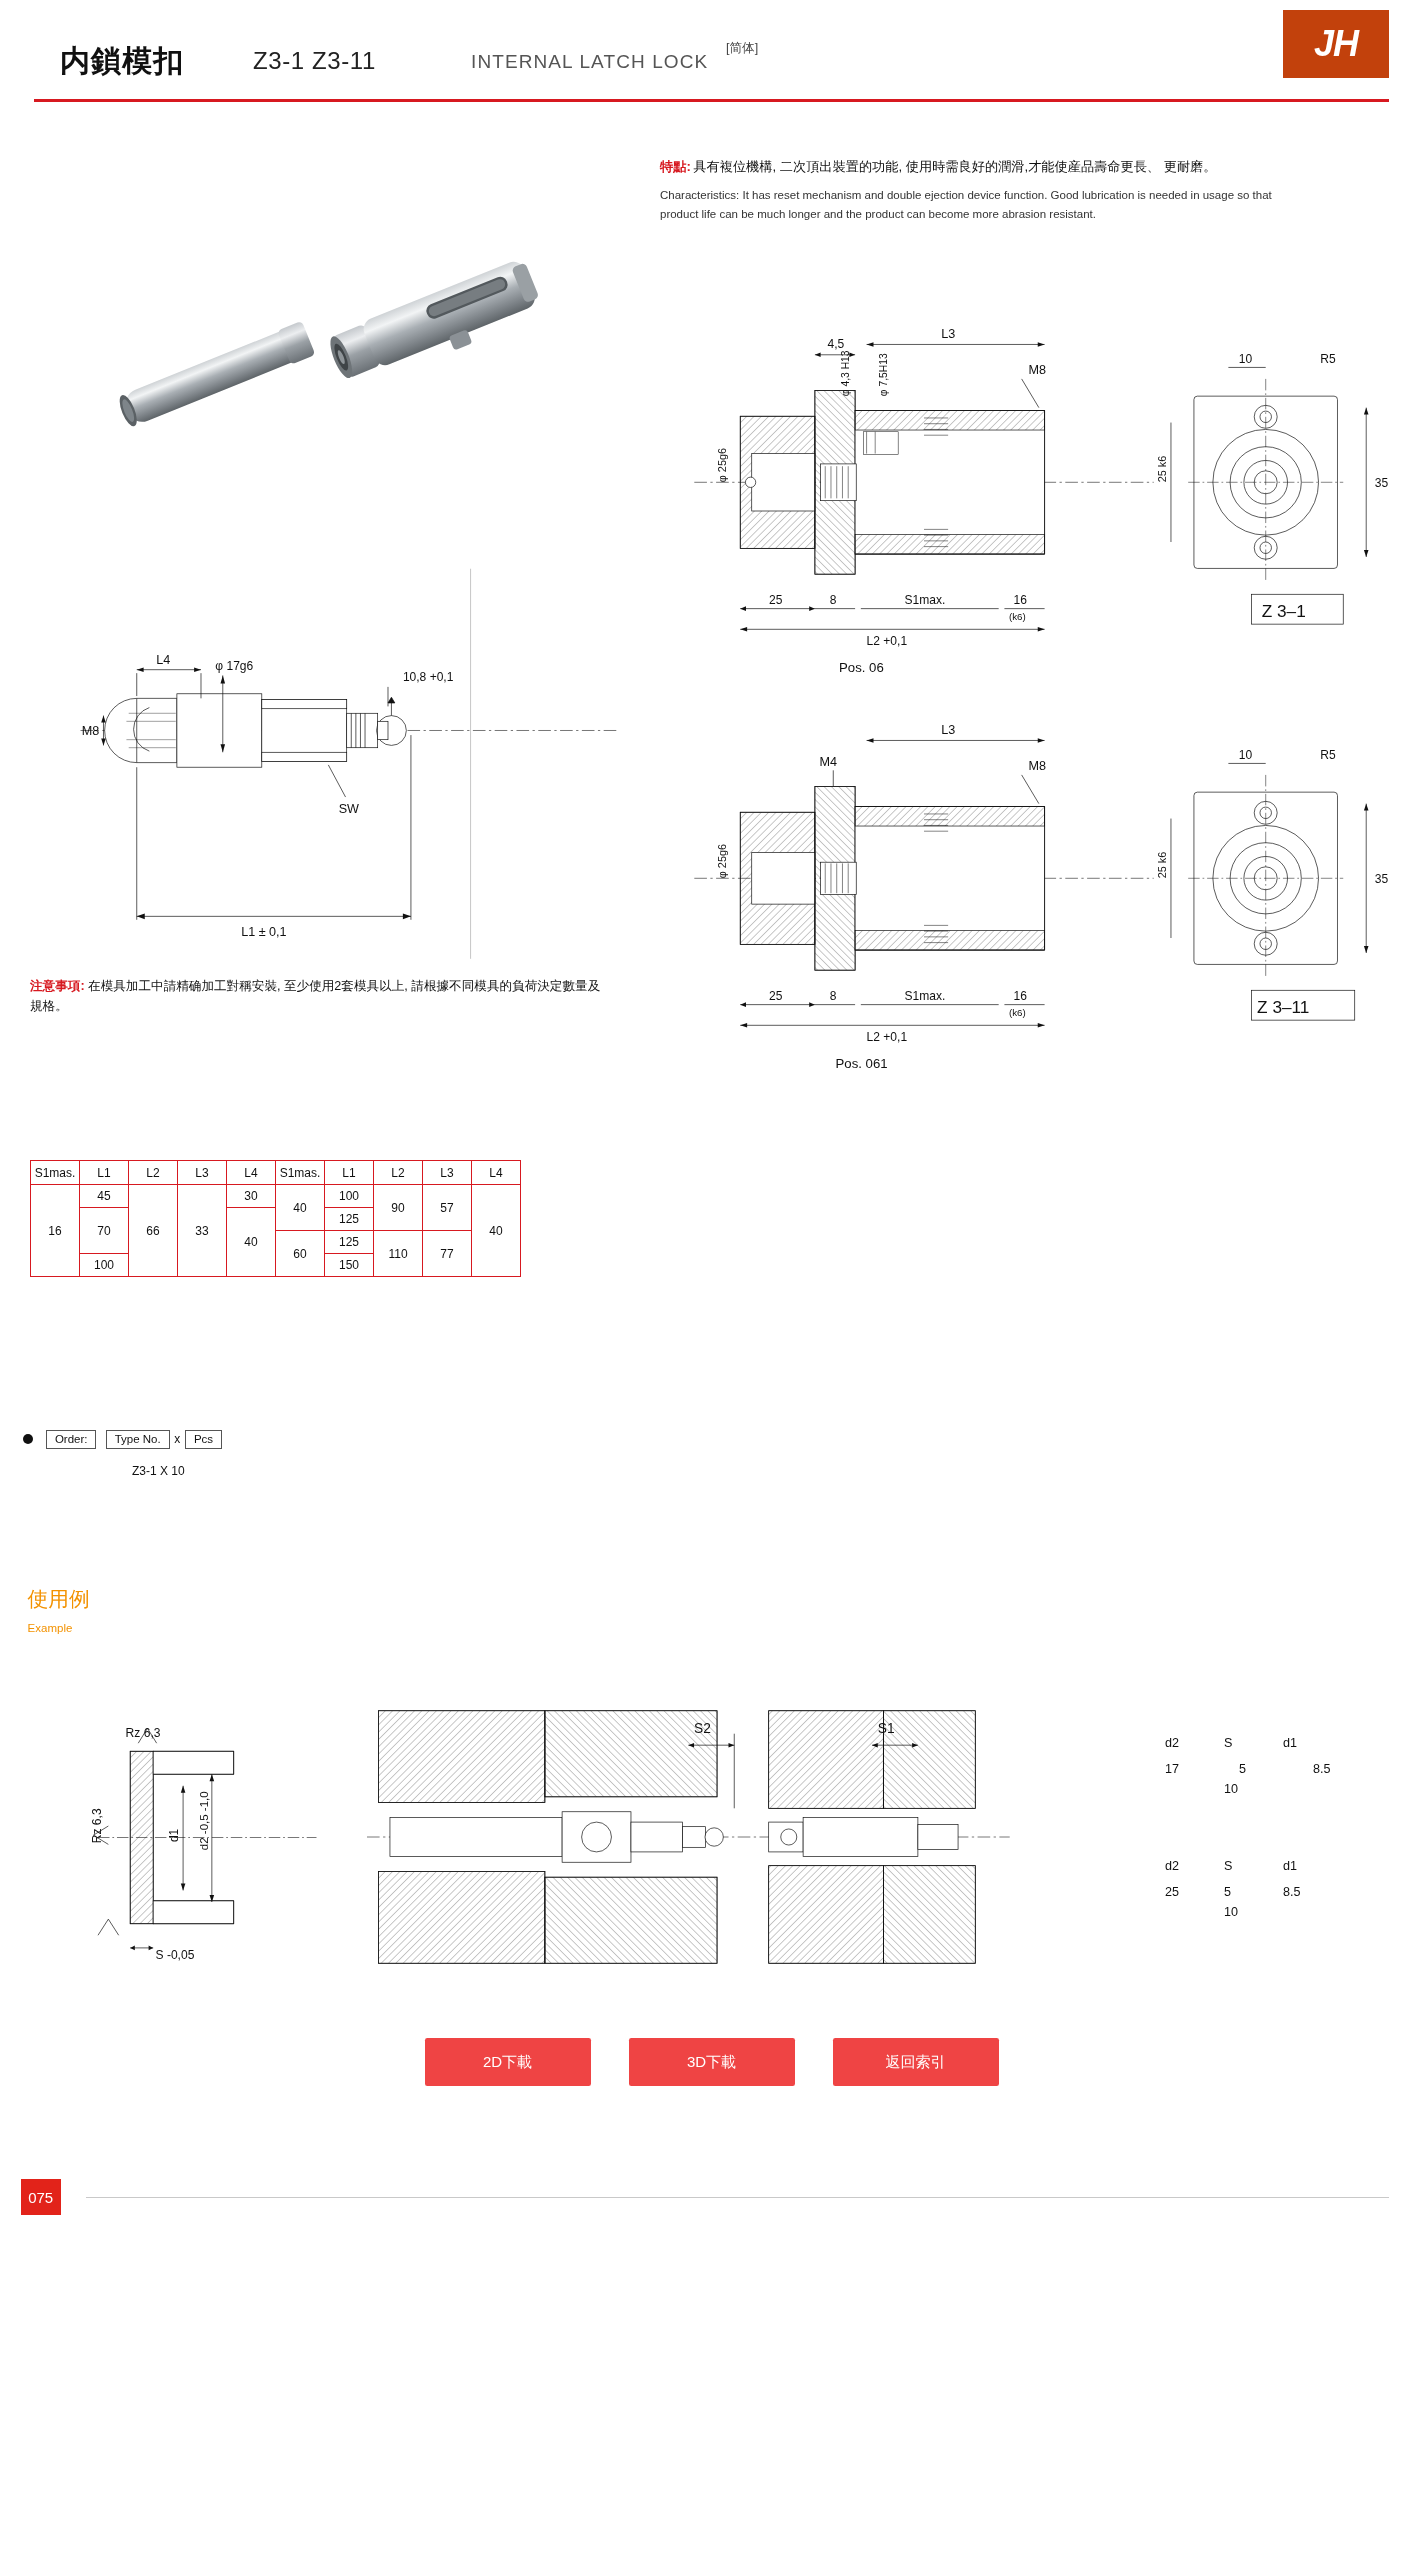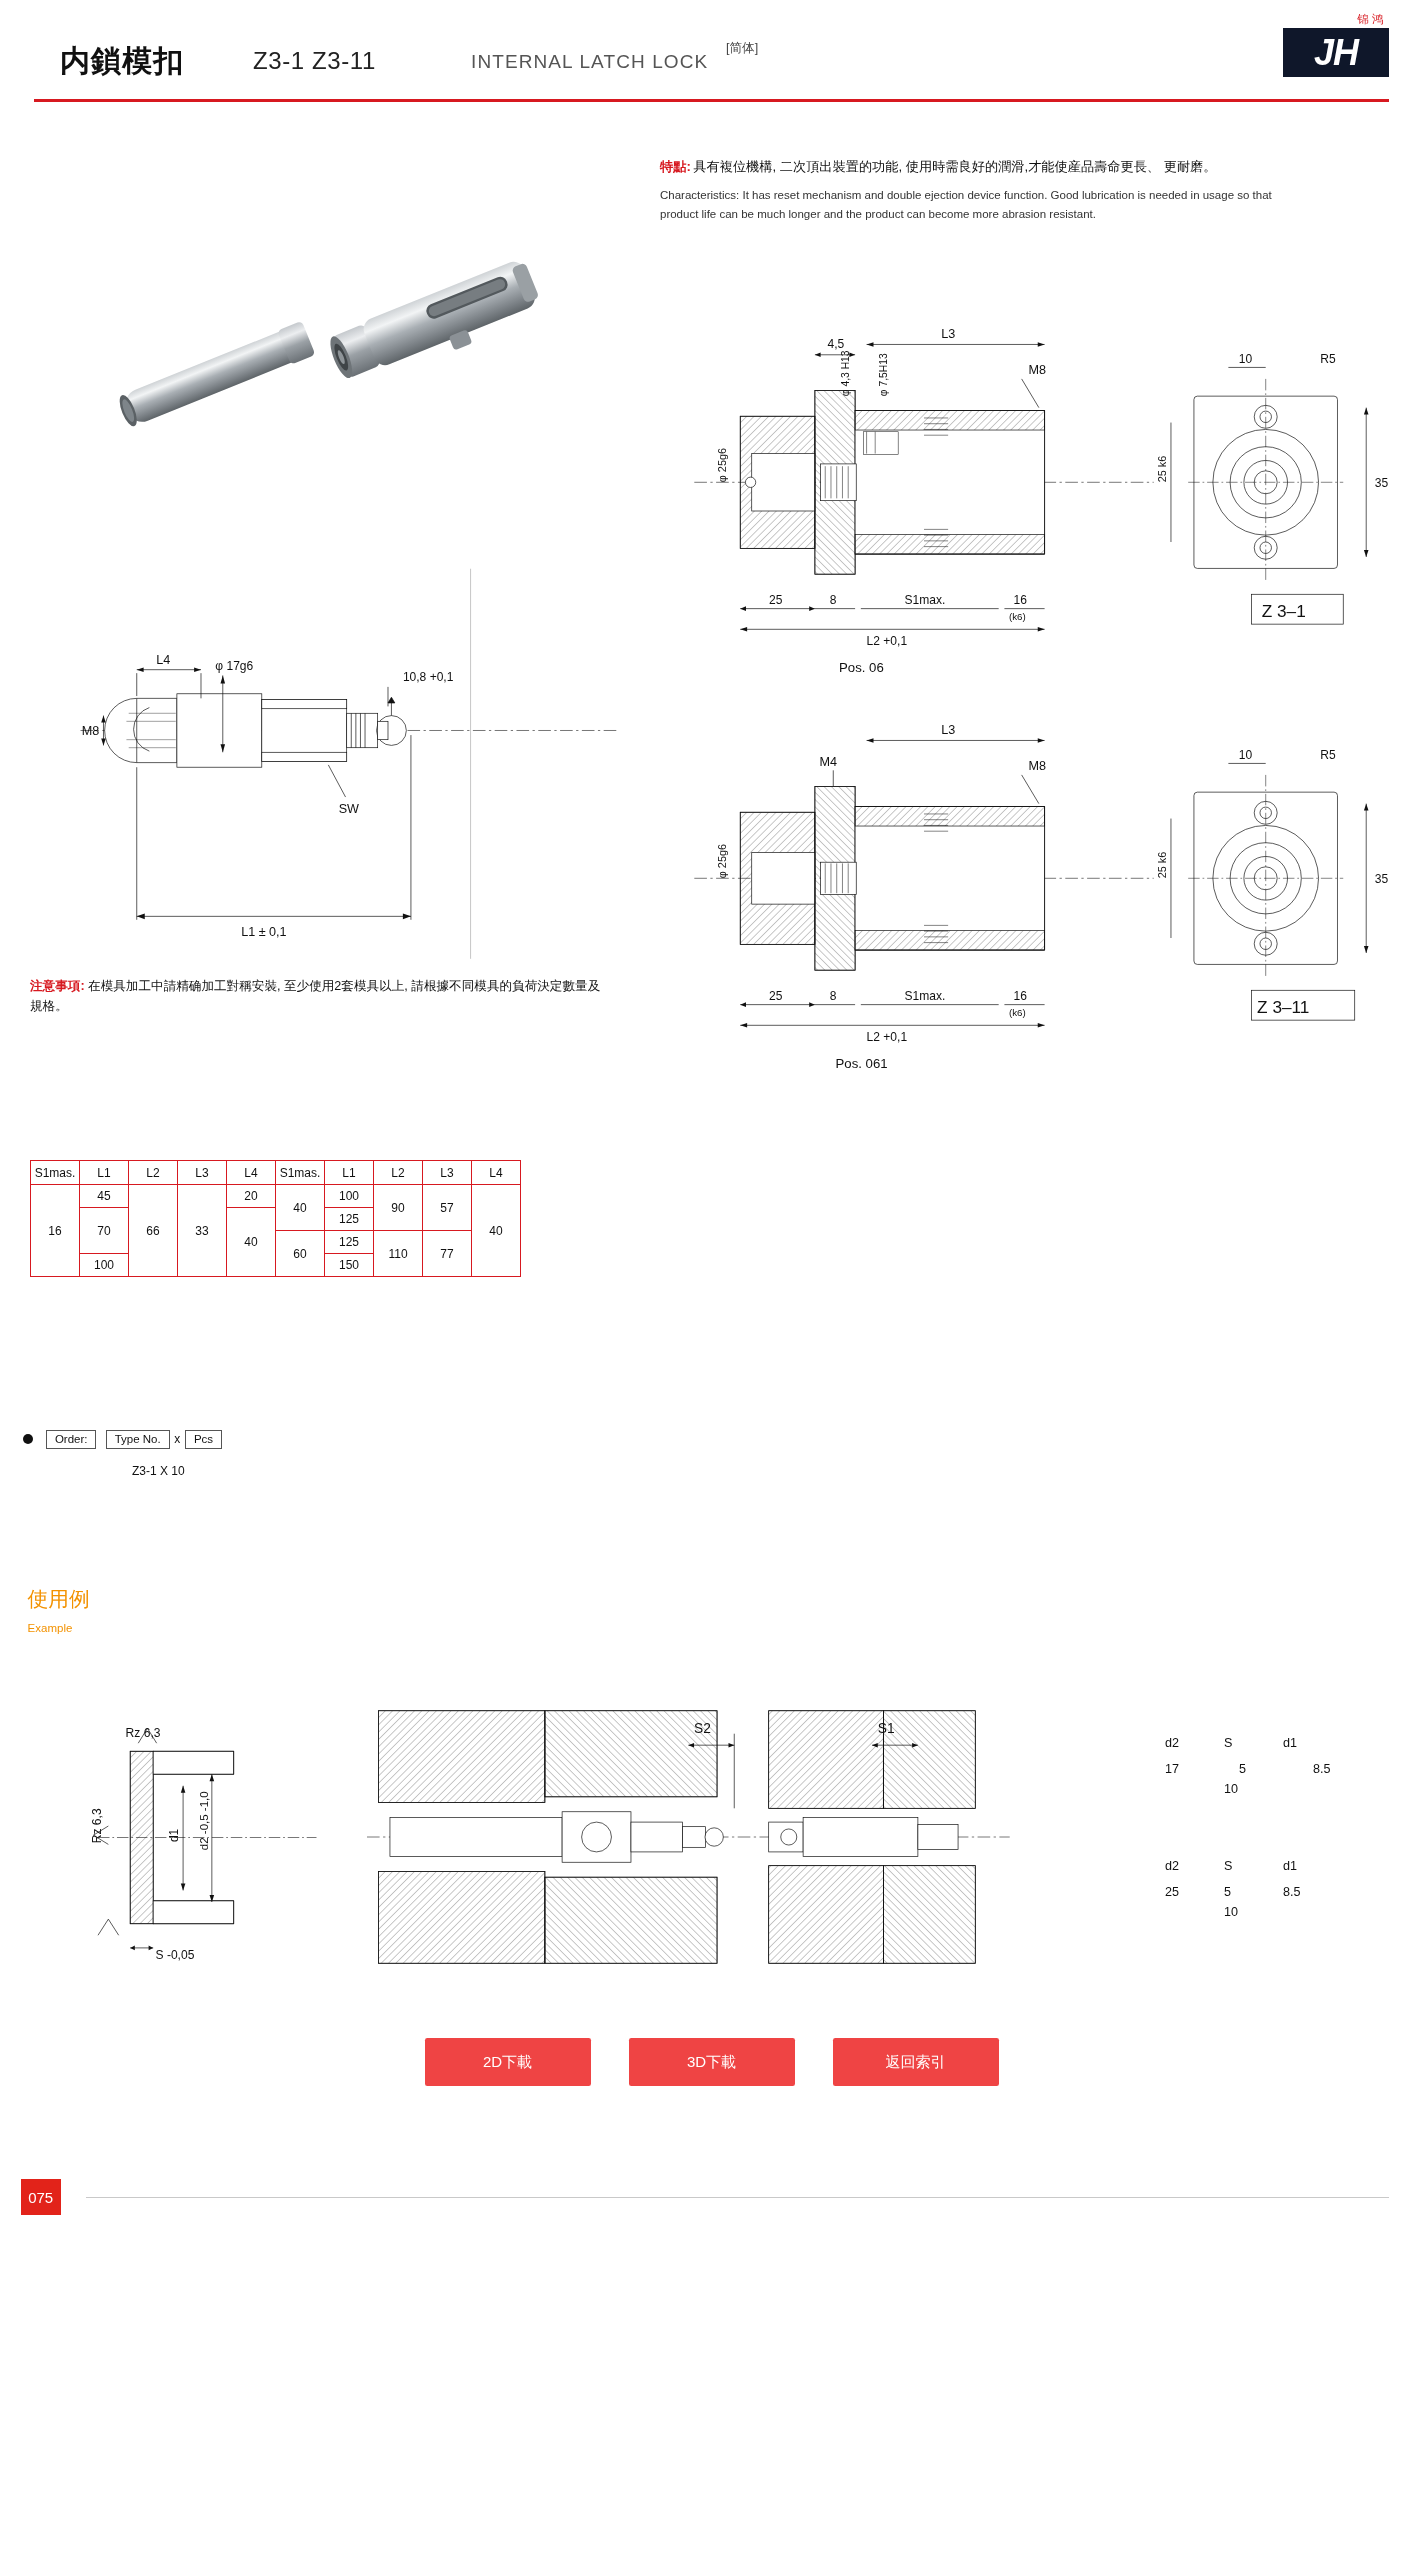--- a/index.html
+++ b/index.html
@@ -59,23 +59,23 @@
   }
   .logo-cn {
     position: absolute;
     right: 36px; top: 11.5px;
     font-size: 11.5px;
     color: #d71920;
     letter-spacing: 3.4px;
   }
   .logo-mark {
     position: absolute;
-    right: 34px; top: 28px;
-    width: 106px; height: 49px;
-    background: #0f172a;
+    right: 34px; top: 10px;
+    width: 106px; height: 68px;
+    background: #c2410c;
     color: #fff;
     font-size: 36px;
     font-weight: bold;
     font-style: italic;
     display: flex;
     align-items: center;
     justify-content: center;
     letter-spacing: -1.1px;
   }
 
@@ -593,21 +593,21 @@
         <td>L3</td>
         <td>L4</td>
       </tr>
     </thead>
     <tbody>
       <tr>
         <td rowspan="4">16</td>
         <td>45</td>
         <td rowspan="4">66</td>
         <td rowspan="4">33</td>
-        <td>20</td>
+        <td>30</td>
         <td rowspan="2">40</td>
         <td>100</td>
         <td rowspan="2">90</td>
         <td rowspan="2">57</td>
         <td rowspan="4">40</td>
       </tr>
       <tr>
         <td rowspan="2">70</td>
         <td rowspan="3">40</td>
         <td>125</td>

